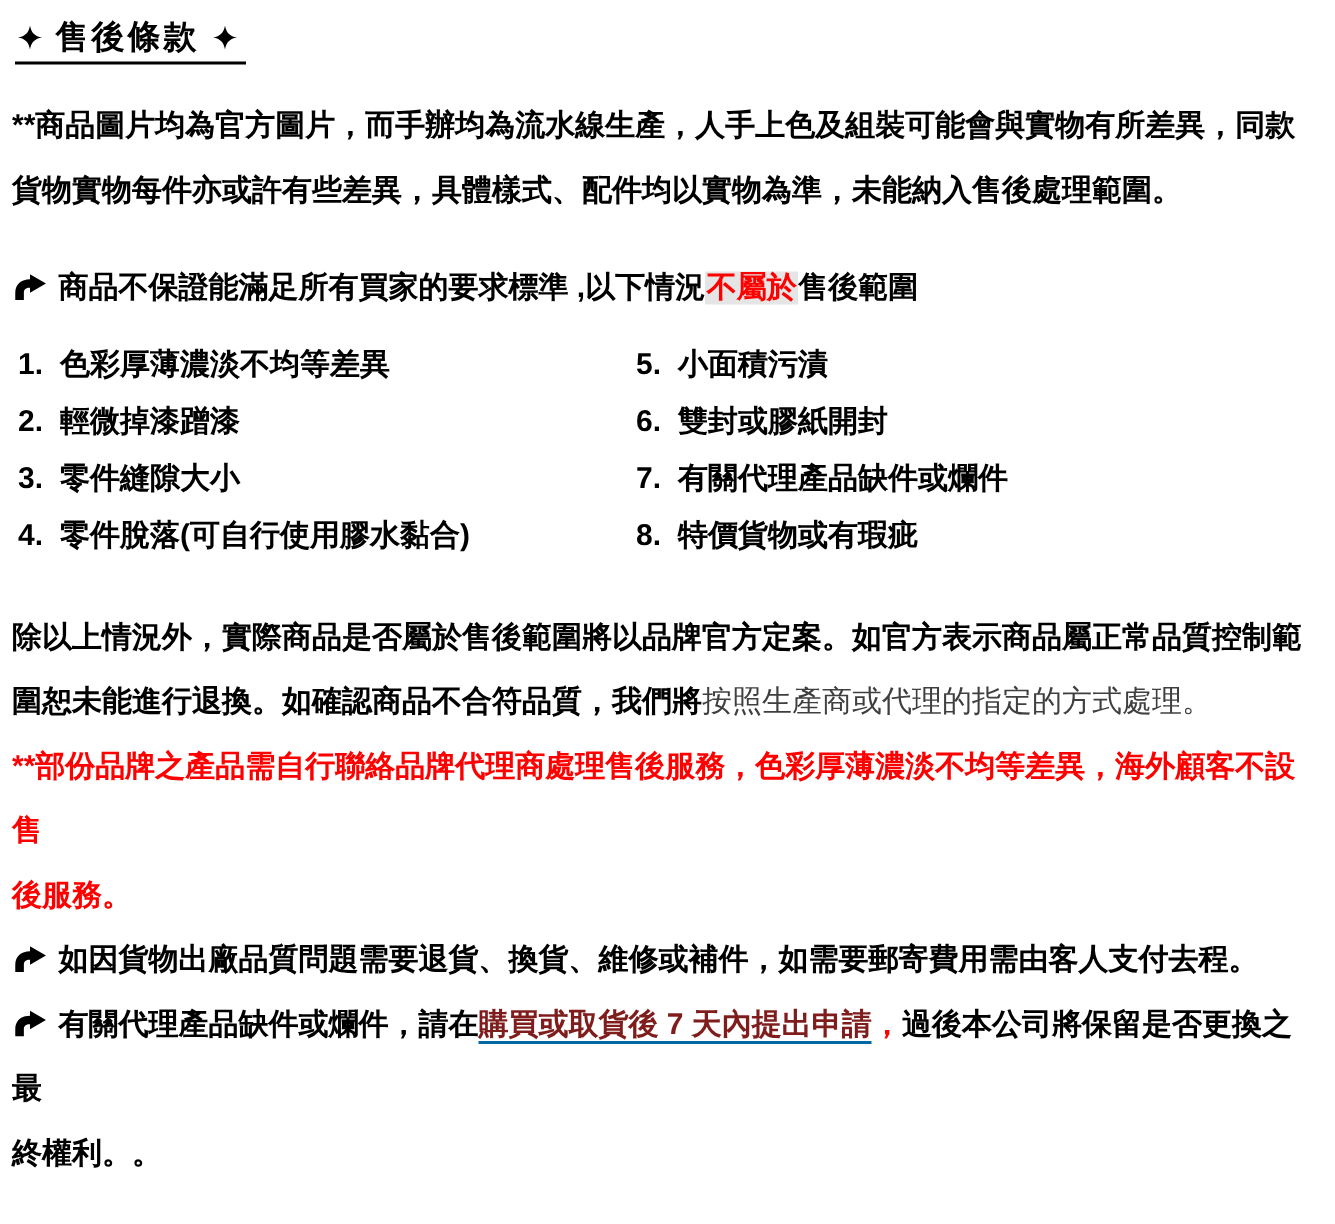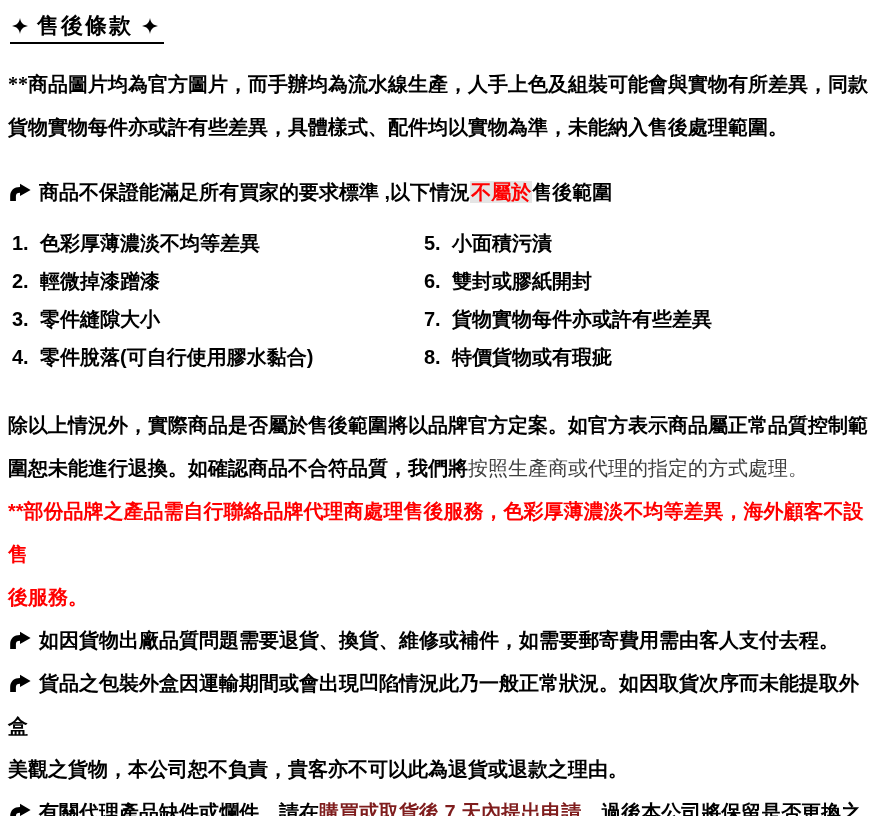--- a/index.html
+++ b/index.html
@@ -30,21 +30,21 @@
     border-bottom: 2px solid #000;
     font-size: 22px;
     line-height: 26px;
     letter-spacing: 2px;
   }
   .star-icon { display: inline-block; width: 16px; height: 16px; }
   .star-icon svg { display: block; width: 100%; height: 100%; fill: #000; }
   
   .para { margin: 0; }
   .line { display: block; }
-  .p1 { margin-top: 14px; font-family: Liberation Serif, serif; }
+  .p1 { margin-top: 14px; }
   .heading { margin-top: 22px; }
   .p2 { margin-top: 28px; }
   
   .arrow {
     display: inline-block;
     width: 24px;
     height: 18px;
     margin-right: 7px;
     vertical-align: -2px;
   }
@@ -100,21 +100,21 @@
   <div class="list">
     <div class="col">
       <div class="item"><span class="num">1.</span><span>色彩厚薄濃淡不均等差異</span></div>
       <div class="item"><span class="num">2.</span><span>輕微掉漆蹭漆</span></div>
       <div class="item"><span class="num">3.</span><span>零件縫隙大小</span></div>
       <div class="item"><span class="num">4.</span><span>零件脫落(可自行使用膠水黏合)</span></div>
     </div>
     <div class="col">
       <div class="item"><span class="num">5.</span><span>小面積污漬</span></div>
       <div class="item"><span class="num">6.</span><span>雙封或膠紙開封</span></div>
-      <div class="item"><span class="num">7.</span><span>貨物實物每件亦或許有些差異</span></div>
+      <div class="item"><span class="num">7.</span><span>有關代理產品缺件或爛件</span></div>
       <div class="item"><span class="num">8.</span><span>特價貨物或有瑕疵</span></div>
     </div>
   </div>
 
   
   <div class="para p2">
     <span class="line">除以上情況外，實際商品是否屬於售後範圍將以品牌官方定案。如官方表示商品屬正常品質控制範</span>
     <span class="line"><span>圍恕未能進行退換。如確認商品不合符品質，我們將</span><span class="gray">按照生產商或代理的指定的方式處理。</span></span>
   </div>
 
@@ -123,26 +123,20 @@
     <span class="line">**部份品牌之產品需自行聯絡品牌代理商處理售後服務，色彩厚薄濃淡不均等差異，海外顧客不設售</span>
     <span class="line">後服務。</span>
   </div>
 
   
   <div class="para"><span class="arrow"><svg viewBox="0 0 28 22">
           <path d="M27 8.5 L14 1 L14 5 C7 5 2 9 2 16 L2 22 L9 22 L9 16 C9 13.5 10.5 12 14 12 L14 16 Z"></path>
         </svg></span><span>如因貨物出廠品質問題需要退貨、換貨、維修或補件，如需要郵寄費用需由客人支付去程。</span></div>
 
   
-  <div class="para">
-    <span class="line"><span class="arrow"><svg viewBox="0 0 28 22">
-            <path d="M27 8.5 L14 1 L14 5 C7 5 2 9 2 16 L2 22 L9 22 L9 16 C9 13.5 10.5 12 14 12 L14 16 Z"></path>
-          </svg></span><span>貨品之包裝外盒因運輸期間或會出現凹陷情況此乃一般正常狀況。如因取貨次序而未能提取外盒</span></span>
-    <span class="line">美觀之貨物，本公司恕不負責，貴客亦不可以此為退貨或退款之理由。</span>
-  </div>
 
   
   <div class="para">
     <span class="line"><span class="arrow"><svg viewBox="0 0 28 22">
             <path d="M27 8.5 L14 1 L14 5 C7 5 2 9 2 16 L2 22 L9 22 L9 16 C9 13.5 10.5 12 14 12 L14 16 Z"></path>
           </svg></span><span>有關代理產品缺件或爛件，請在</span><span class="red-em">購買或取貨後 7 天內提出申請</span><span class="red-txt">，</span><span>過後本公司將保留是否更換之最</span></span>
     <span class="line">終權利。。</span>
   </div>
 
   

